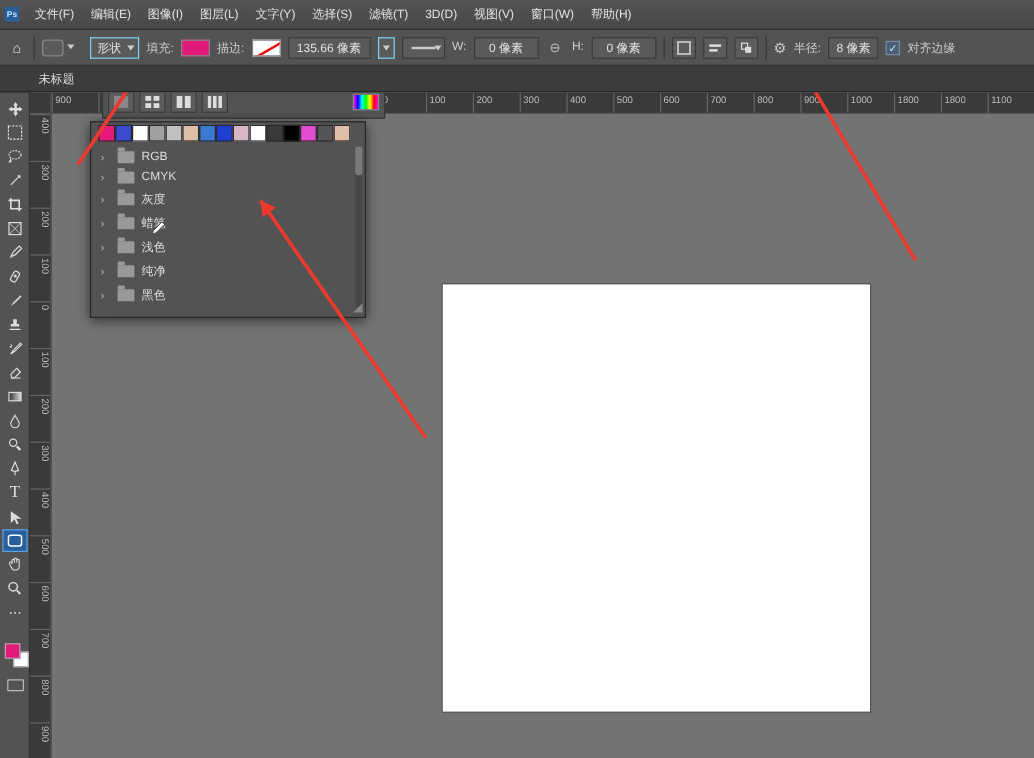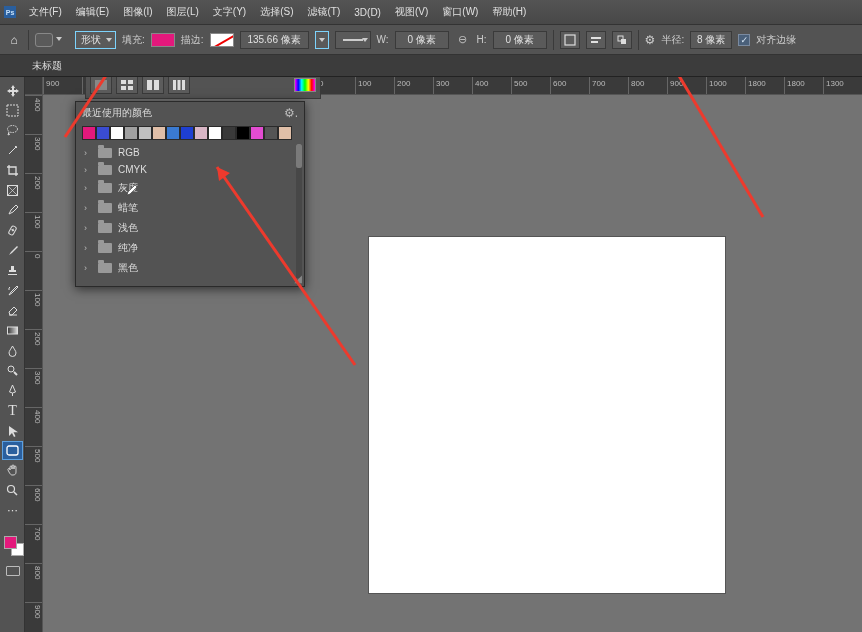--- a/index.html
+++ b/index.html
@@ -336,45 +336,41 @@
         <div class="ruler-h-tick">300</div>
         <div class="ruler-h-tick">400</div>
         <div class="ruler-h-tick">500</div>
         <div class="ruler-h-tick">600</div>
         <div class="ruler-h-tick">700</div>
         <div class="ruler-h-tick">800</div>
         <div class="ruler-h-tick">900</div>
         <div class="ruler-h-tick">1000</div>
         <div class="ruler-h-tick">1800</div>
         <div class="ruler-h-tick">1800</div>
-        <div class="ruler-h-tick">1300</div>
+        <div class="ruler-h-tick">1100</div>
     </div>
     <div class="ruler-v">
       <div class="ruler-v-tick">400</div>
         <div class="ruler-v-tick">300</div>
         <div class="ruler-v-tick">200</div>
         <div class="ruler-v-tick">100</div>
         <div class="ruler-v-tick">0</div>
         <div class="ruler-v-tick">100</div>
         <div class="ruler-v-tick">200</div>
         <div class="ruler-v-tick">300</div>
         <div class="ruler-v-tick">400</div>
         <div class="ruler-v-tick">500</div>
         <div class="ruler-v-tick">600</div>
         <div class="ruler-v-tick">700</div>
         <div class="ruler-v-tick">800</div>
         <div class="ruler-v-tick">900</div>
     </div>
     <div class="canvas-doc"></div>
 
     <div class="swatch-panel">
-      <div class="swatch-panel-head">
-        <span>最近使用的颜色</span>
-        <span class="gear">⚙.</span>
-      </div>
       <div class="swatch-grid">
         <div class="sw" style="background:#e3197c"></div>
         <div class="sw" style="background:#3a4cd1"></div>
         <div class="sw" style="background:#ffffff"></div>
         <div class="sw" style="background:#a0a0a0"></div>
         <div class="sw" style="background:#c0c0c0"></div>
         <div class="sw" style="background:#e0bfa8"></div>
         <div class="sw" style="background:#3a7ad1"></div>
         <div class="sw" style="background:#1e3fd1"></div>
         <div class="sw" style="background:#d8b5c5"></div>

